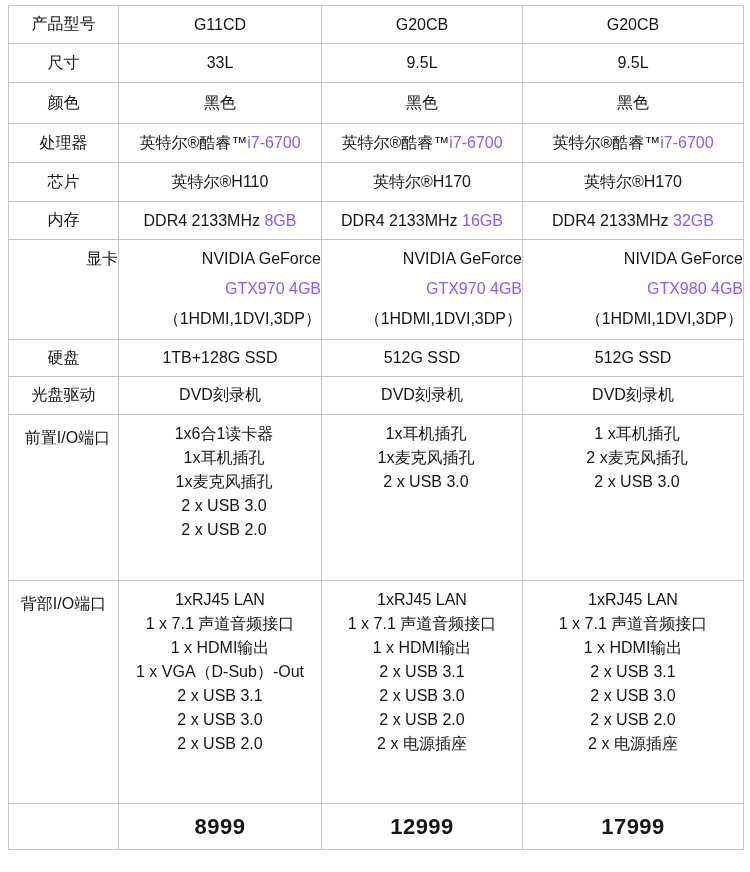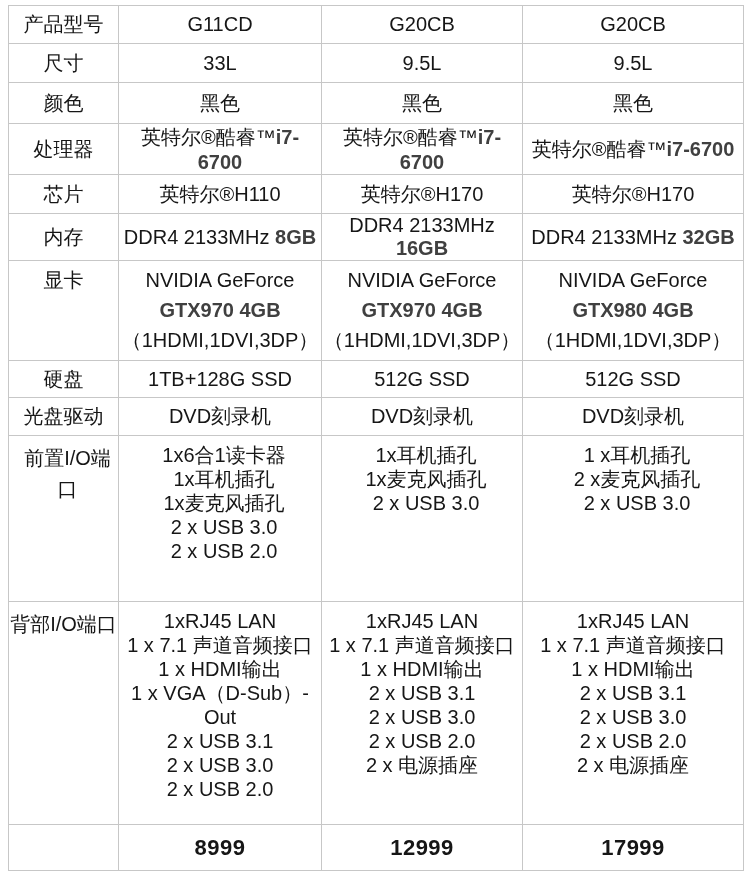--- a/index.html
+++ b/index.html
@@ -13,39 +13,39 @@
     border-collapse:collapse;table-layout:fixed;
     background:#ffffff;
   }
   col.c0{width:110px;}
   col.c1{width:203px;}
   col.c2{width:201px;}
   col.c3{width:221px;}
   td{
     border:1px solid #c7c7c7;
     text-align:center;vertical-align:middle;
-    font-size:20px;color:#161616;padding:0;
+    font-size:16px;color:#161616;padding:0;
     overflow:hidden;
   }
   tr.h37 td{height:37px;}
   tr.h38 td{height:38px;}
   tr.h40 td{height:40px;}
   tr.h41 td{height:41px;}
   tr.h36 td{height:36px;margin-left:21px;}
   tr.h95 td{height:95px;}
   tr.h158 td{height:158px;padding-left:8px;}
   tr.h215 td{height:215px;}
   tr.price td{height:45px;font-size:22px;font-weight:700;letter-spacing:0.5px;}
   td.top{vertical-align:top;}
-  tr.gpu-row td{padding-top:4px;}
+  tr.gpu-row td{padding-top:4px;text-align:right;}
   tr.gpu-row .gline{line-height:30px;}
   tr.io-row td{padding-top:7px;}
   td.pre{white-space:pre-line;line-height:24px;}
   tr.io-row td.lbl{line-height:31px;}
-  .red{color:#404040;font-weight:bold;}
+  .red{color:#8b5cf6;}
 </style>
 </head>
 <body>
 
 <table class="spec">
   <colgroup>
       <col class="c0">
       <col class="c1">
       <col class="c2">
       <col class="c3">

